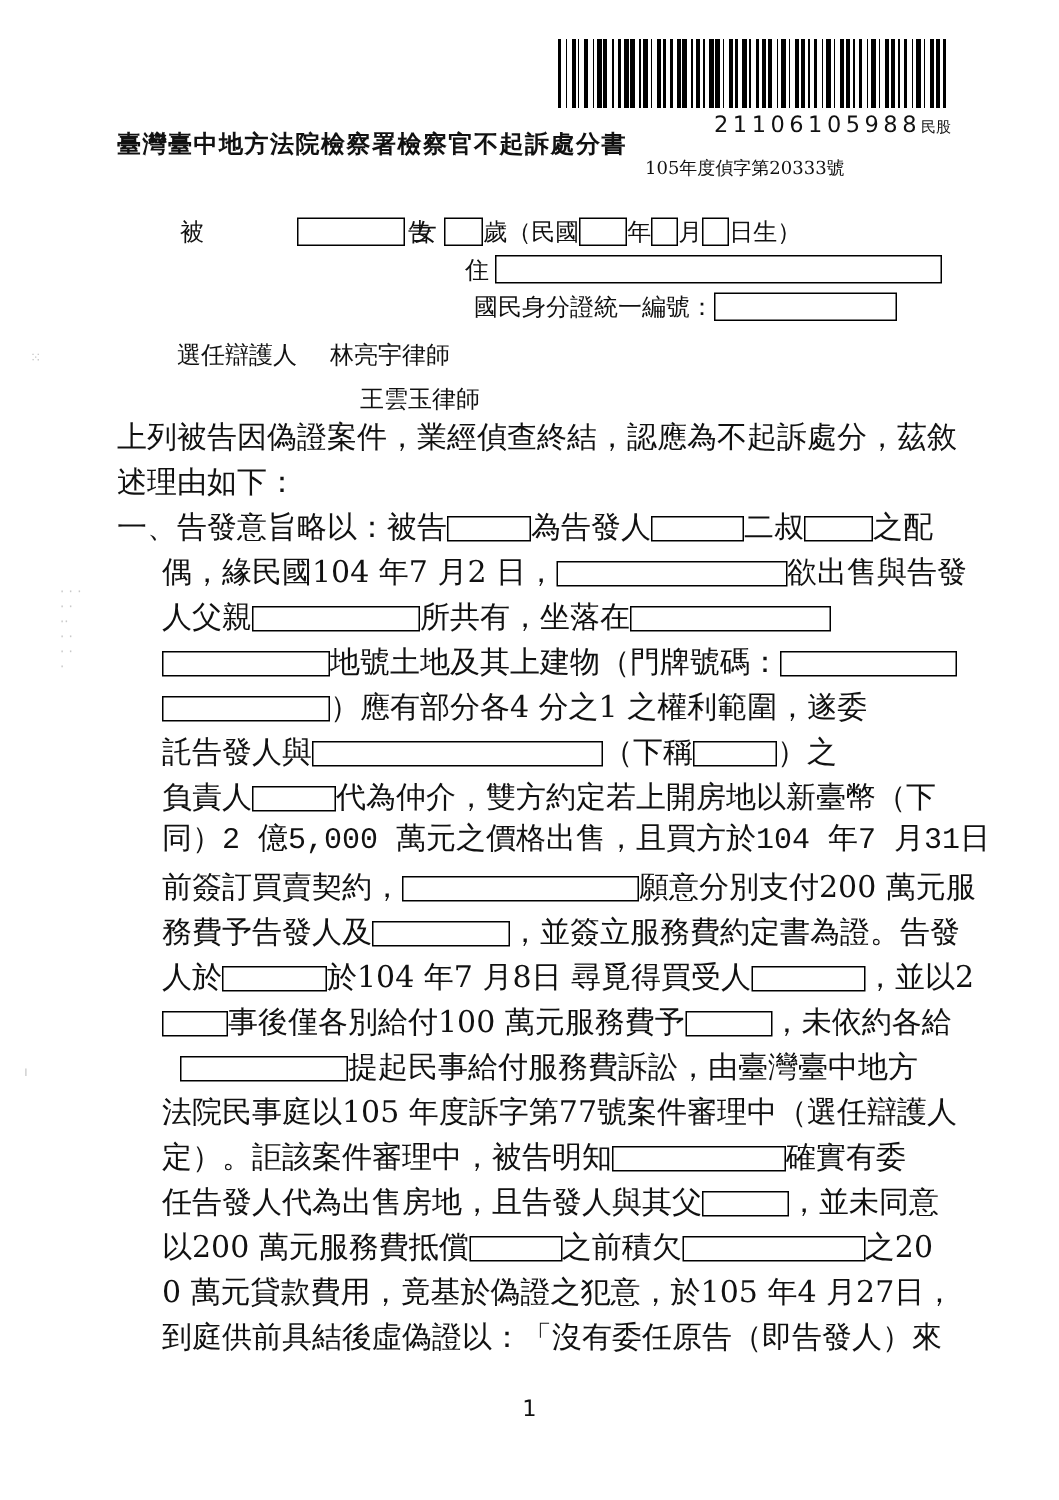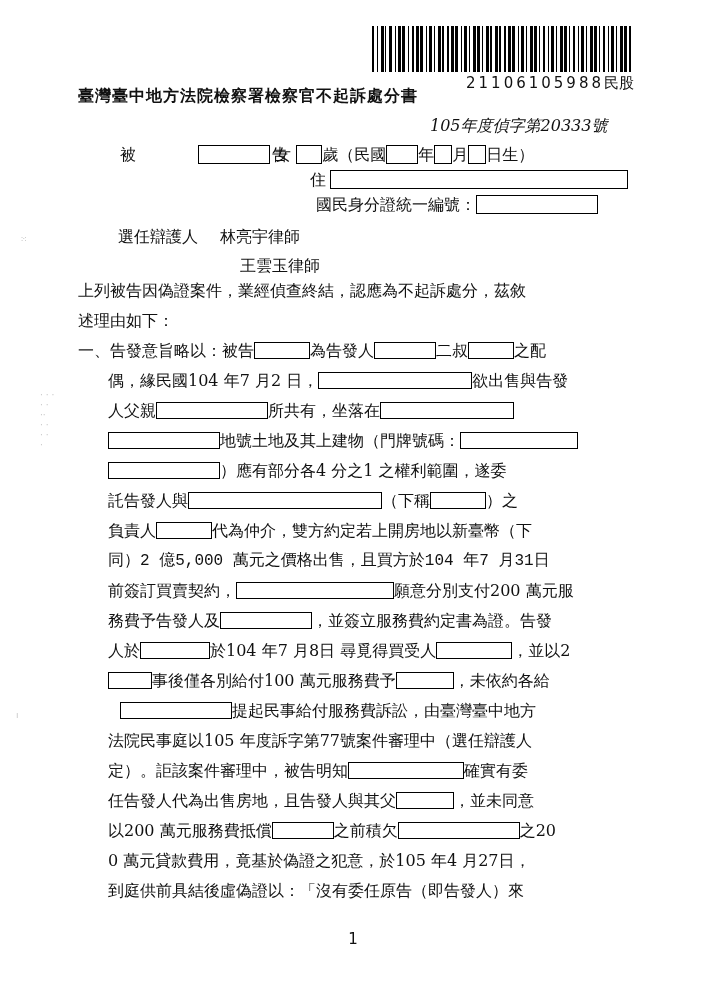--- a/index.html
+++ b/index.html
@@ -71,40 +71,39 @@
     font-family: "DejaVu Sans", "Liberation Sans", sans-serif;
     font-size: 15px;
     letter-spacing: 2px;
     text-align: right;
     white-space: nowrap;
   }
   .barcode-text .digits { letter-spacing: 3px; }
   .barcode-text .suffix {
     font-family: "DejaVu Serif", "Liberation Serif", serif;
     letter-spacing: 0;
-    font-size: 15px;
+    font-size: 10px;
   }
 
   
   .doc-title {
     position: absolute;
     top: 86px;
     left: 78px;
     font-size: 16px;
     font-weight: bold;
     letter-spacing: 1px;
     white-space: nowrap;
   }
   .case-no {
     position: absolute;
-    top: 116px;
+    top: 104px;
     left: 430px;
-    font-size: 16px;
+    font-size: 12px;
     white-space: nowrap;
-    font-style: italic;
   }
 
   
   .rd {
     display: inline-block;
     background: #ffffff;
     border: 1px solid #000;
     vertical-align: -3px;
     height: 17px;
     box-sizing: border-box;
@@ -141,21 +140,21 @@
   }
   .counsel .name { margin-left: 22px; }
   .counsel .name2 { margin-left: 122px; }
 
   
   .body-text {
     position: absolute;
     top: 276px;
     left: 78px;
     width: 560px;
-    font-size: 16px;
+    font-size: 20px;
     line-height: 30px;
     text-align: justify;
   }
   .line { white-space: nowrap; }
 
   
   .page-num {
     position: absolute;
     top: 930px;
     left: 0;

